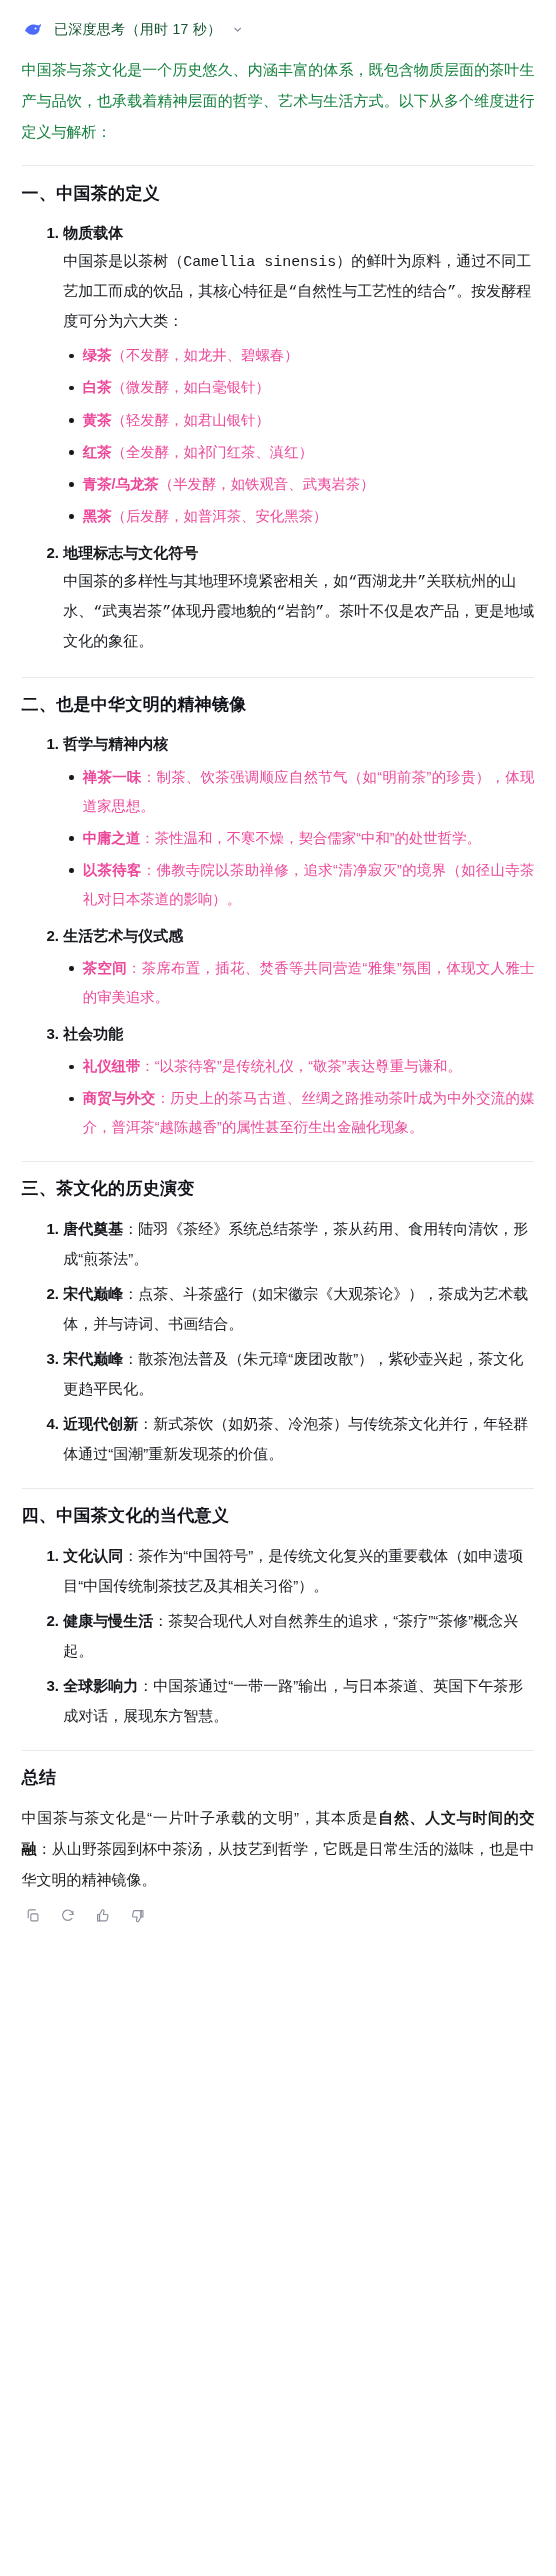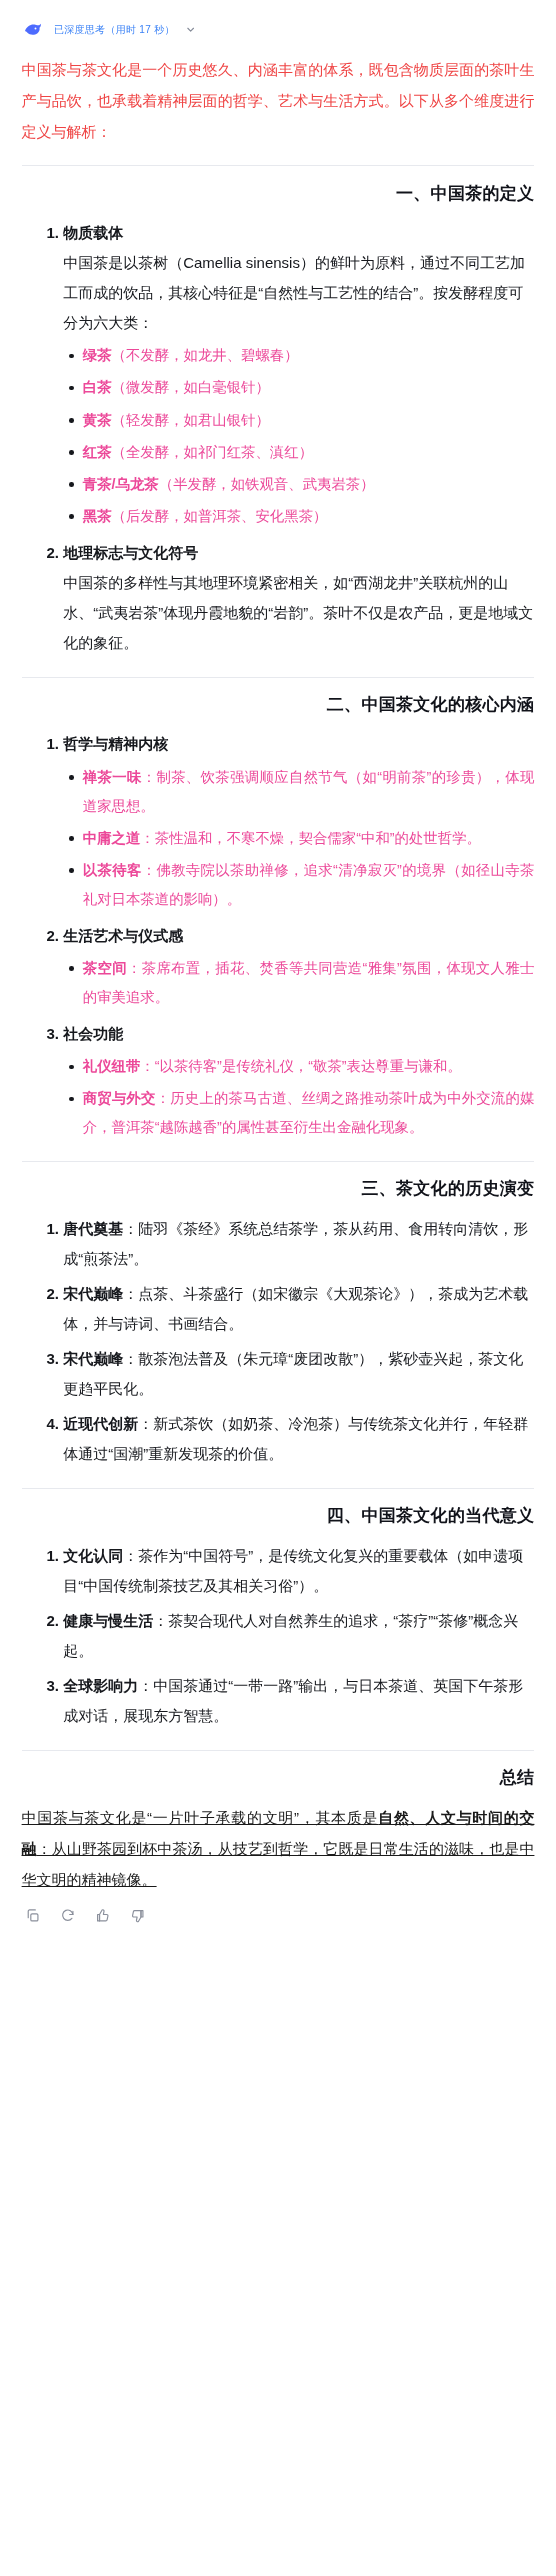--- a/index.html
+++ b/index.html
@@ -29,76 +29,75 @@
     align-items: center;
     gap: 9.3px;
     padding: 17.5px 20.6px 10.3px 20.6px;
   }
   .think-logo {
     width: 24px; height: 24px;
     flex: 0 0 auto;
     display: flex; align-items: center; justify-content: center;
   }
   .think-text {
-    font-size: 10px;
-    color: #3b82f6;
+    font-size: 14px;
+    color: #14532d;
     letter-spacing: 0.3px;
     text-align: right;
   }
   .chev {
     width: 11.3px; height: 11.3px;
     flex: 0 0 auto;
     margin-left: 1px;
     display: flex; align-items: center; justify-content: center;
   }
   .chev svg { display: block; }
 
   
   .content {
     padding: 0 21.6px 12.4px 21.6px;
     flex: 1 1 auto;
   }
   .intro {
     font-size: 15px;
     line-height: 31px;
-    color: #ef4444;
+    color: #15803d;
     text-align: justify;
     margin: 2.1px 0 7.2px 0;
   }
 
   hr.rule {
     border: none;
     border-top: 1px solid #e7e9ee;
     margin: 18.5px 0 15.5px 0;
   }
 
   h2.sect {
     font-size: 17px;
     font-weight: bold;
     color: #11131a;
     margin: 0 0 13.4px 0;
     letter-spacing: 0.3px;
-    text-align: right;
   }
 
   ol.numbered {
     margin: 0 0 4.1px 0;
     padding-left: 21.6px;
     list-style: decimal;
   }
   ol.numbered > li {
     font-size: 15px;
     line-height: 30px;
     margin-bottom: 5.2px;
     color: #16181d;
     margin-left: 20px;
   }
   ol.numbered > li::marker { font-weight: bold; color: #16181d; }
   .li-head { font-weight: bold; }
-  .li-body { display: block; }
+  .li-body { display: block; font-family: Liberation Mono, monospace; }
 
   ul.bullets {
     margin: 3.1px 0 7.2px 0;
     padding-left: 17.5px;
     list-style: none;
   }
   ul.bullets > li {
     position: relative;
     font-size: 14.4px;
     line-height: 29px;
@@ -115,21 +114,20 @@
     border-radius: 50%;
     background: #16181d;
   }
   .b-term { font-weight: bold; }
 
   .summary-p {
     font-size: 15px;
     line-height: 31px;
     text-align: justify;
     margin: 2.1px 0 0 0;
-    text-decoration: underline;
   }
 
   
   .msg-actions {
     display: flex;
     align-items: center;
     gap: 17.5px;
     padding: 11.3px 2.1px 5.2px 2.1px;
   }
   .act-ico {
@@ -178,21 +176,21 @@
           <li><span class="b-term">黑茶</span><span>（后发酵，如普洱茶、安化黑茶）</span></li>
         </ul>
       </li>
       <li>
         <span class="li-head">地理标志与文化符号</span>
         <span class="li-body">中国茶的多样性与其地理环境紧密相关，如“西湖龙井”关联杭州的山水、“武夷岩茶”体现丹霞地貌的“岩韵”。茶叶不仅是农产品，更是地域文化的象征。</span>
       </li>
     </ol>
 
     <hr class="rule">
-    <h2 class="sect">二、中国茶文化的核心内涵</h2>
+    <h2 class="sect">二、也是中华文明的精神镜像</h2>
     <ol class="numbered">
       <li>
         <span class="li-head">哲学与精神内核</span>
         <ul class="bullets">
           <li><span class="b-term">禅茶一味</span><span>：制茶、饮茶强调顺应自然节气（如“明前茶”的珍贵），体现道家思想。</span></li>
           <li><span class="b-term">中庸之道</span><span>：茶性温和，不寒不燥，契合儒家“中和”的处世哲学。</span></li>
           <li><span class="b-term">以茶待客</span><span>：佛教寺院以茶助禅修，追求“清净寂灭”的境界（如径山寺茶礼对日本茶道的影响）。</span></li>
         </ul>
       </li>
       <li>

